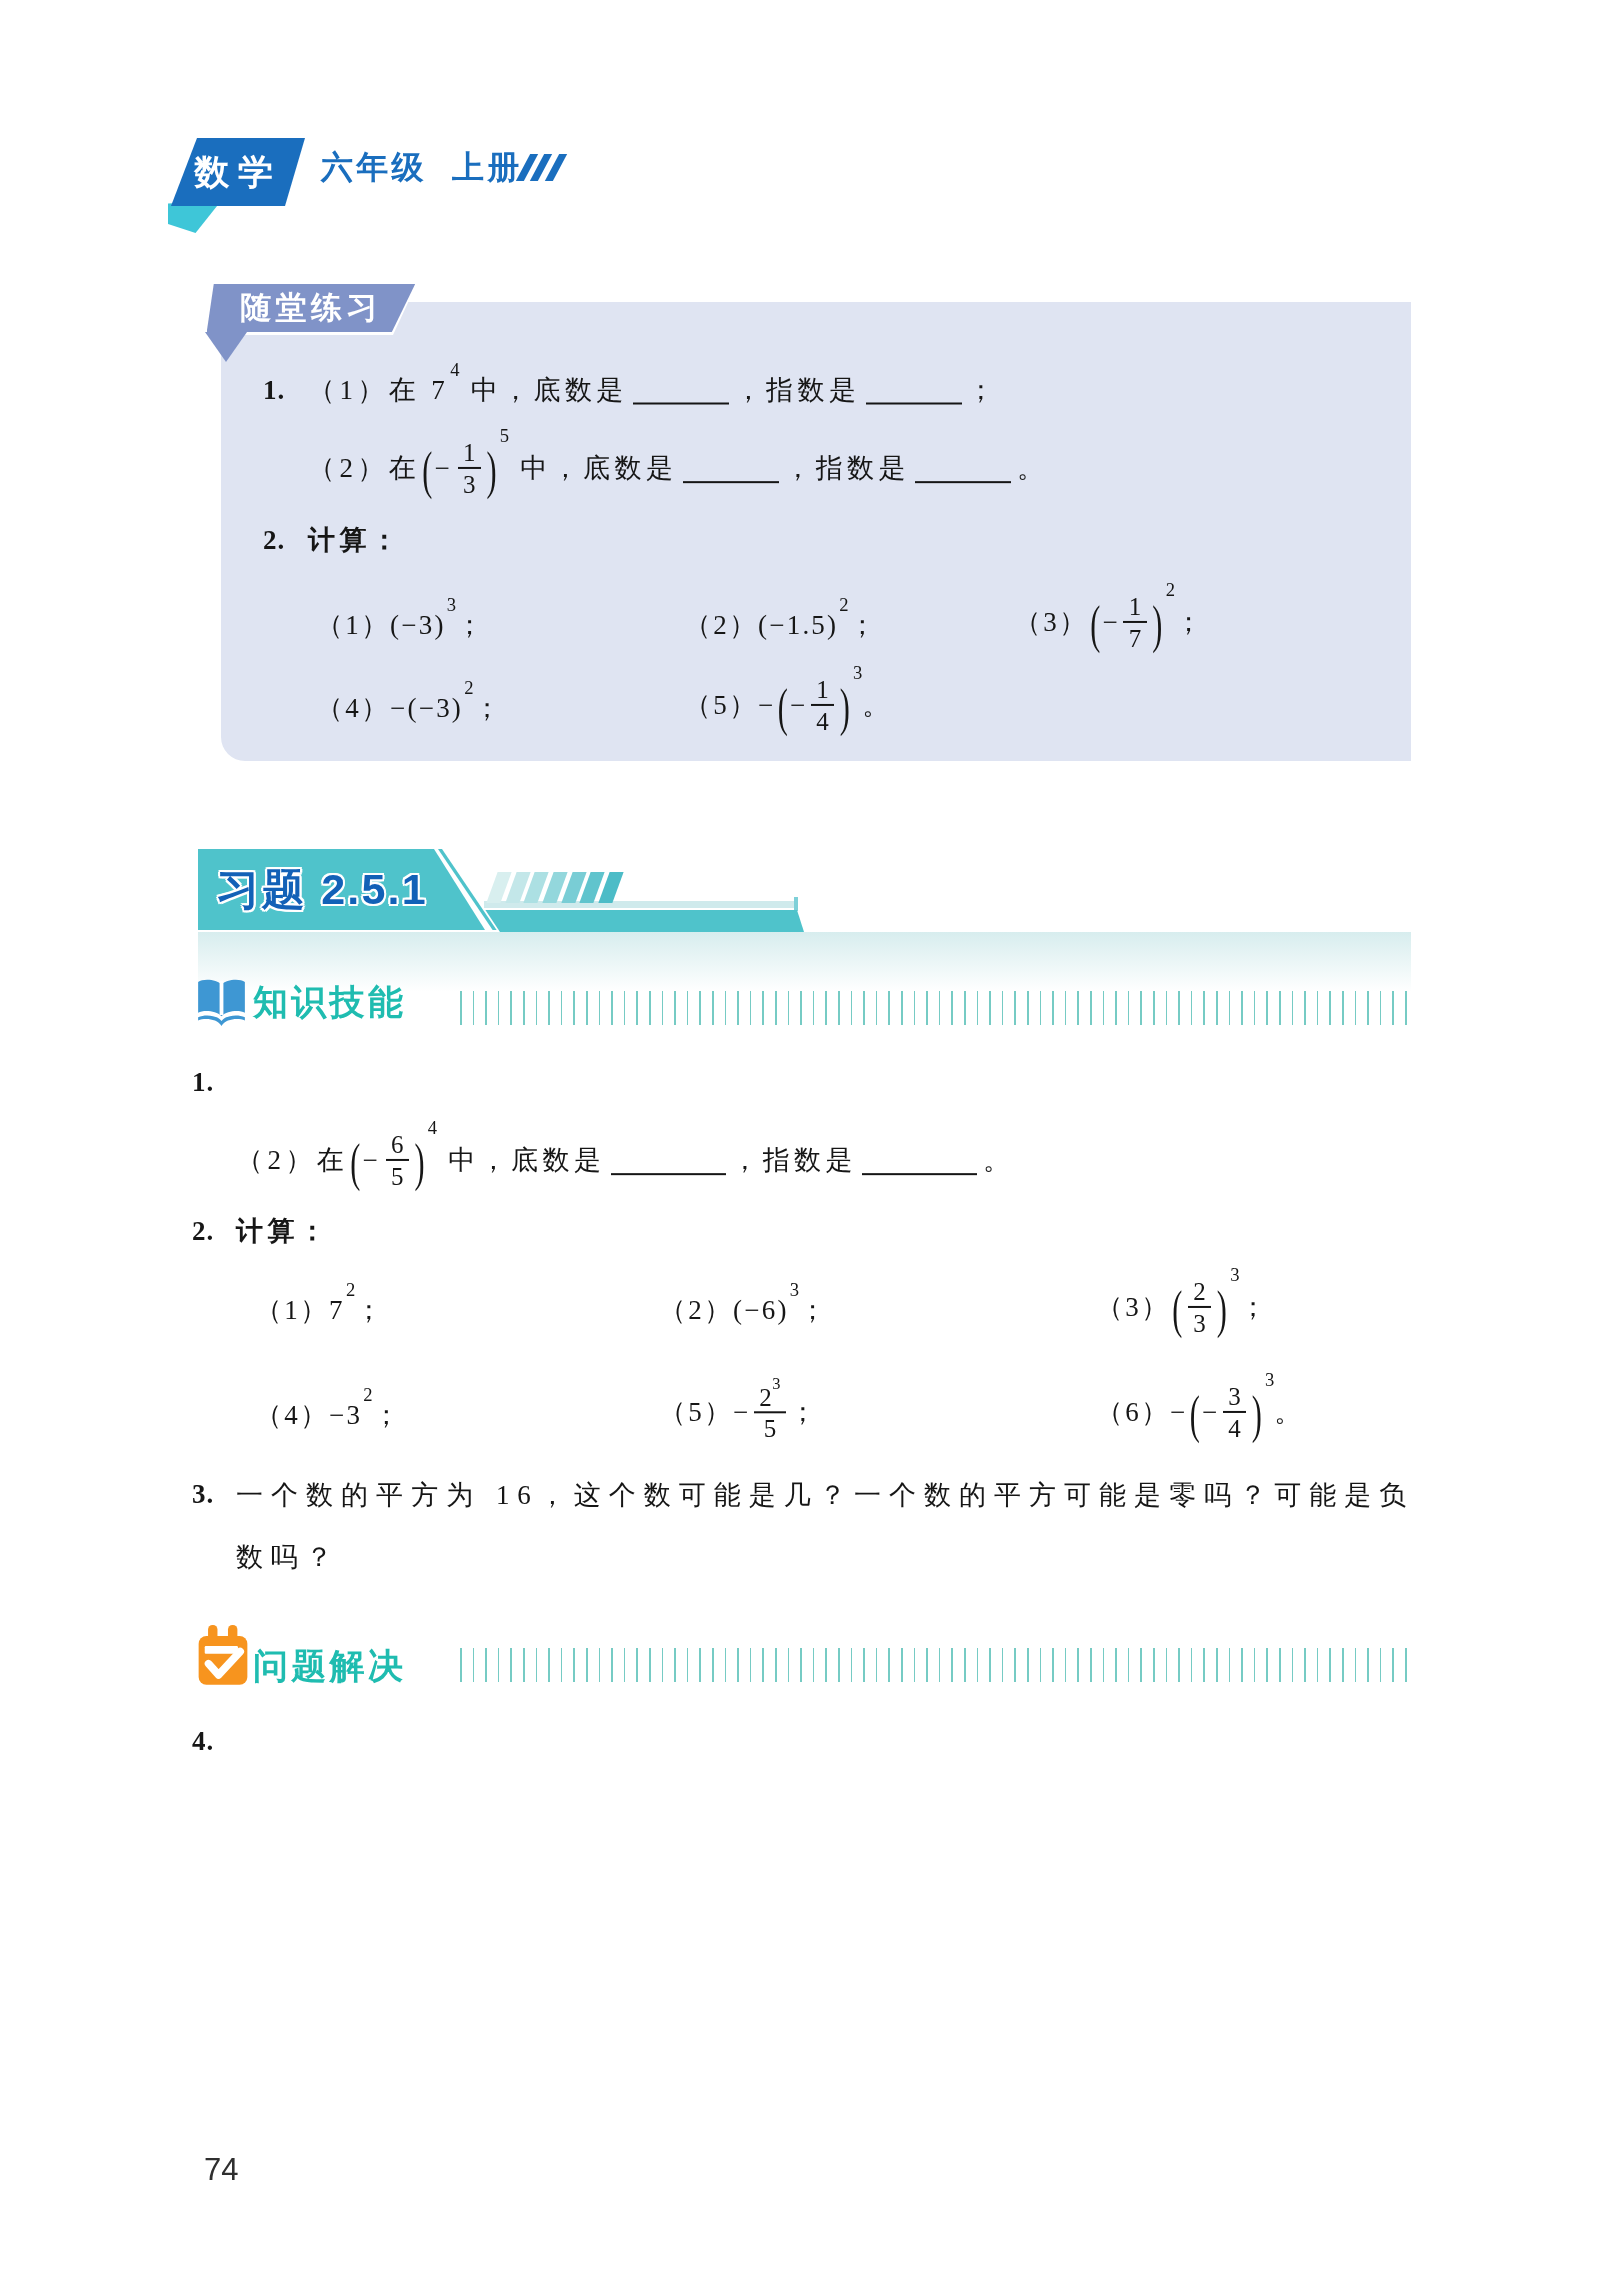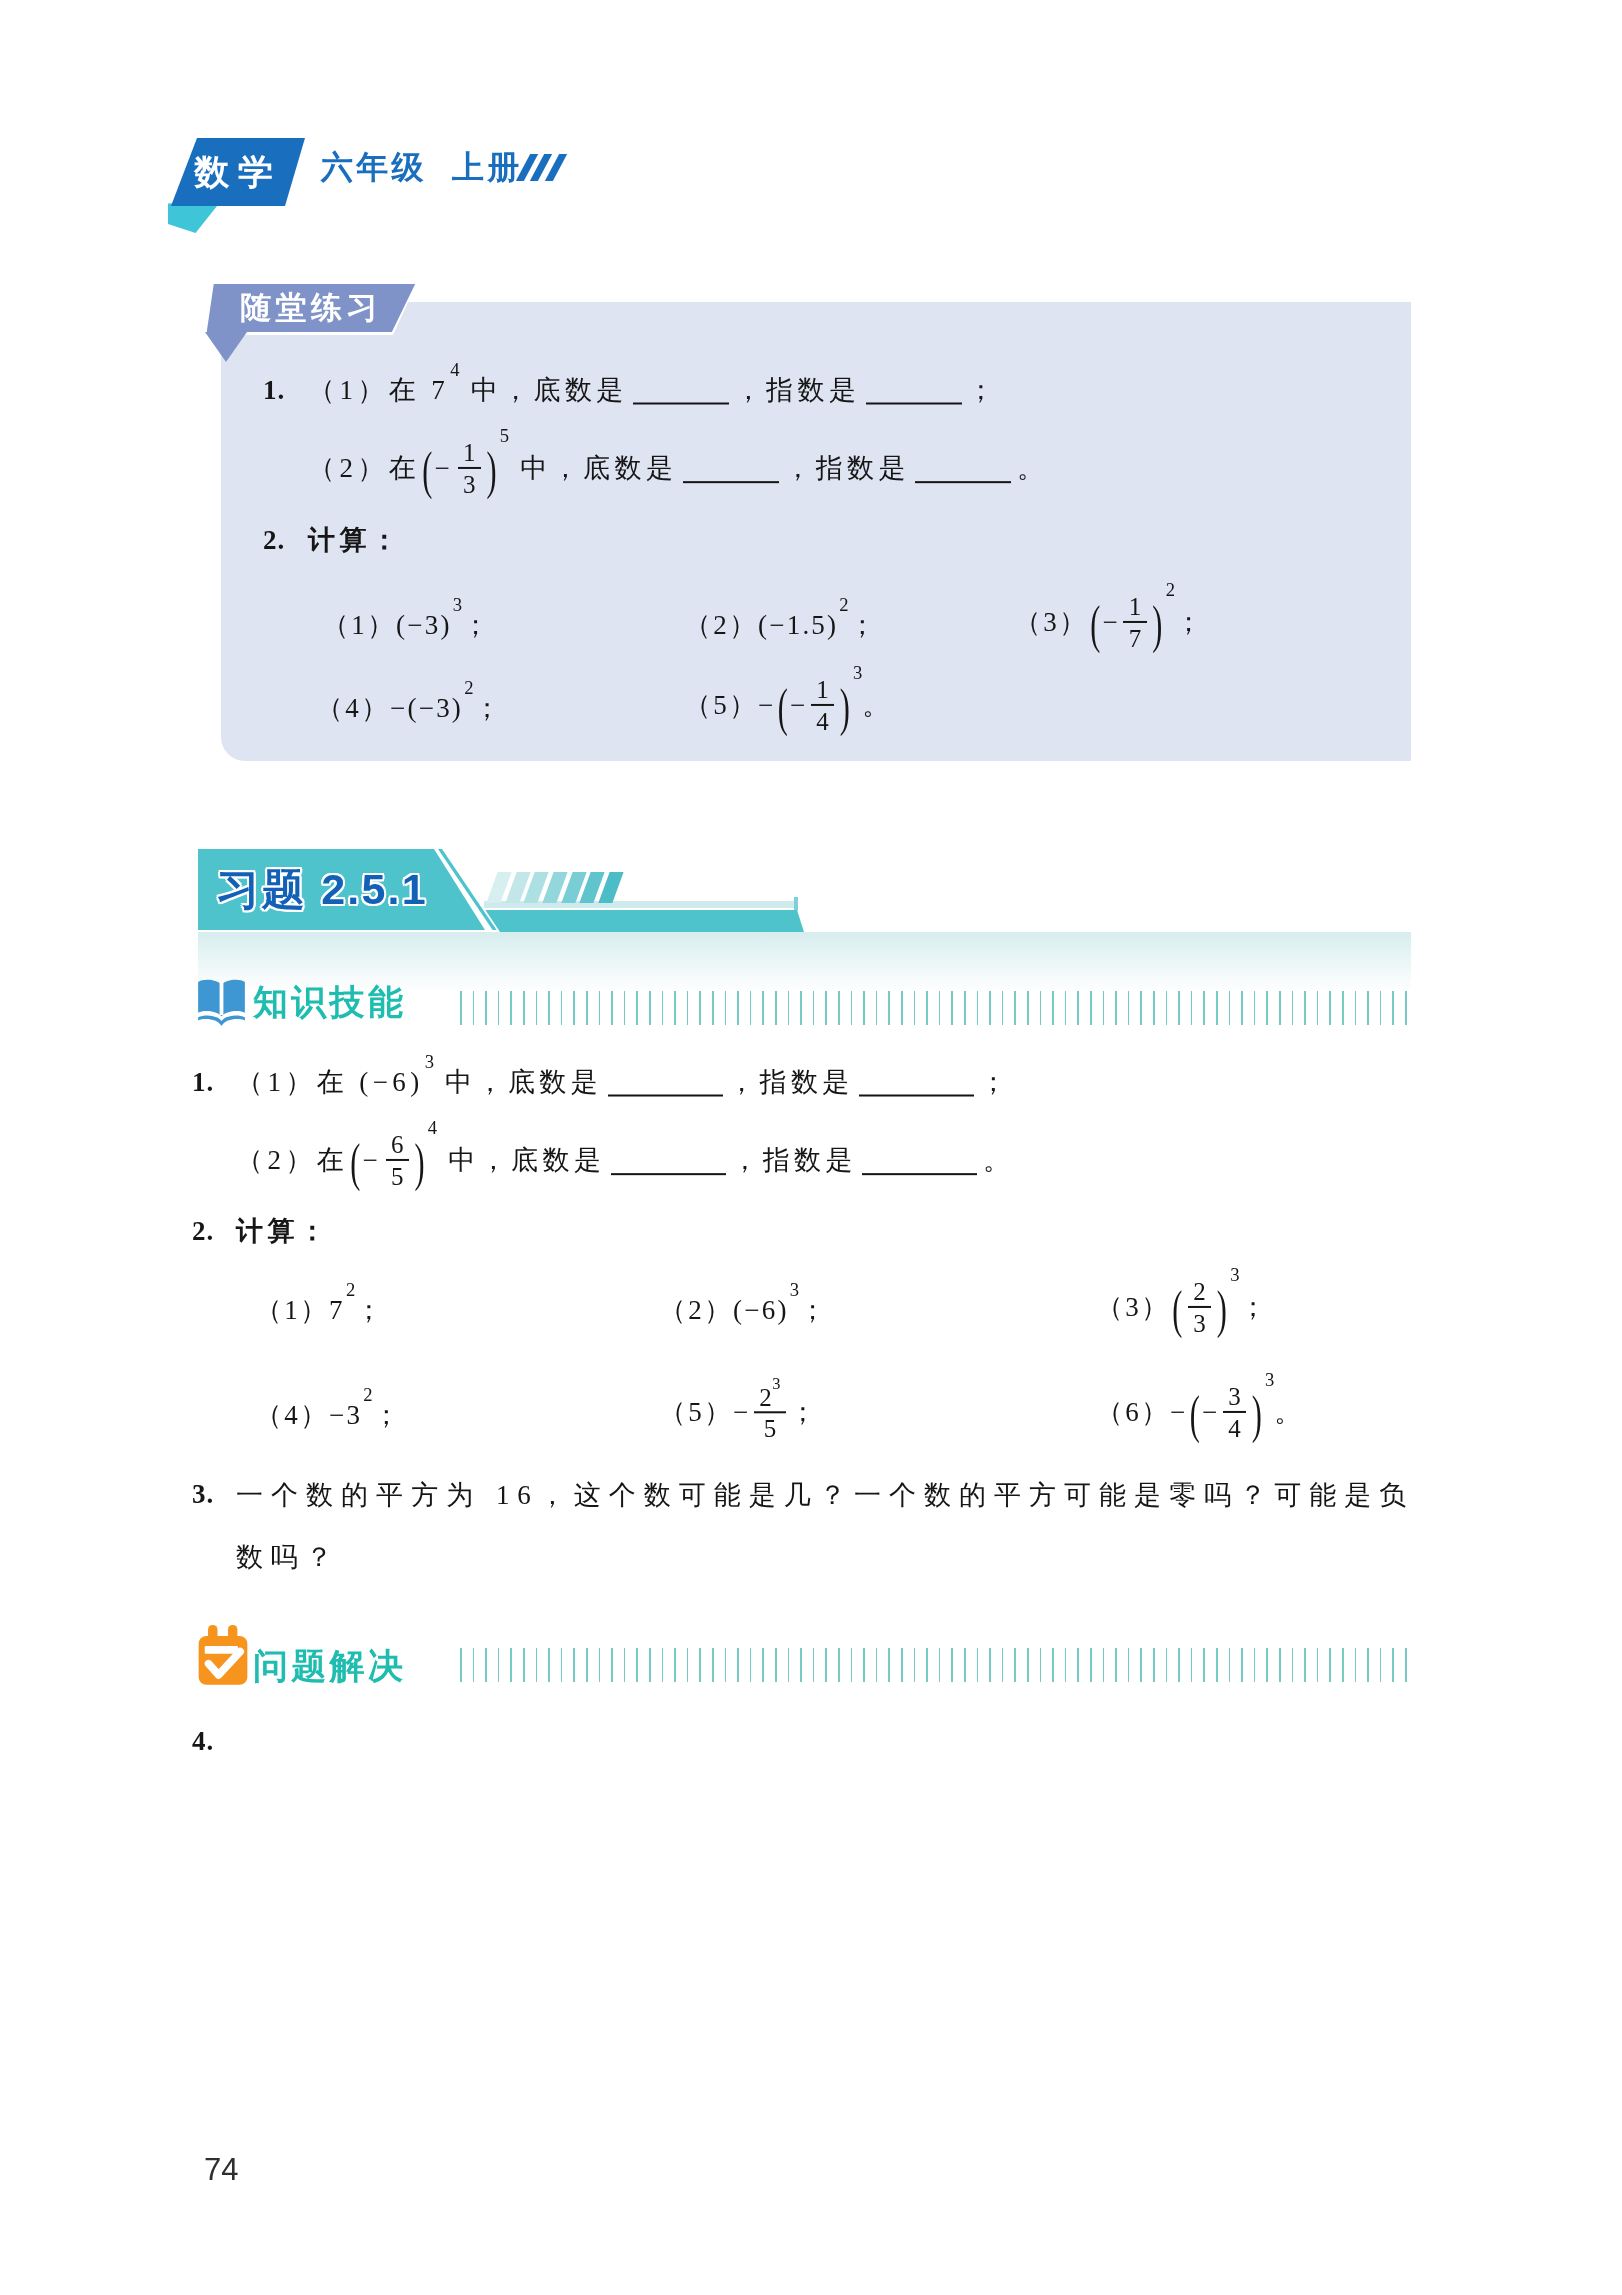--- a/index.html
+++ b/index.html
@@ -102,21 +102,21 @@
   <div class="qnum" style="left:263px;top:390px;">1.</div>
   <div class="mline" style="left:308px;top:390px;">（1）在 7<sup class="sup">4</sup> 中，底数是<span class="blank" style="width: 96px;"></span>，指数是<span class="blank" style="width: 96px;"></span>；</div>
   <div class="mline" style="left:308px;top:471px;">（2）在<span class="tp">(</span>−<span class="frac">
         <span class="fn">1</span>
         <span class="fd">3</span>
       </span><span class="tp">)</span><sup class="psup">5</sup> 中，底数是<span class="blank" style="width: 96px;"></span>，指数是<span class="blank" style="width: 96px;"></span>。</div>
 
   <div class="qnum" style="left:263px;top:540px;">2.</div>
   <div class="mline plabel" style="left:308px;top:540px;">计算：</div>
 
-  <div class="cell" style="left:316px;top:625px;margin-left:6px;">（1）(−3)<sup class="sup">3</sup>；</div>
+  <div class="cell" style="left:316px;top:625px;">（1）(−3)<sup class="sup">3</sup>；</div>
   <div class="cell" style="left:684px;top:625px;">（2）(−1.5)<sup class="sup">2</sup>；</div>
   <div class="cell" style="left:1014px;top:625px;">（3）<span class="tp">(</span>−<span class="frac">
         <span class="fn">1</span>
         <span class="fd">7</span>
       </span><span class="tp">)</span><sup class="psup">2</sup>；</div>
   <div class="cell" style="left:316px;top:708px;">（4）−(−3)<sup class="sup">2</sup>；</div>
   <div class="cell" style="left:684px;top:708px;">（5）−<span class="tp">(</span>−<span class="frac">
         <span class="fn">1</span>
         <span class="fd">4</span>
       </span><span class="tp">)</span><sup class="psup">3</sup>。</div>
@@ -144,21 +144,20 @@
     <svg width="57" height="50" viewBox="0 0 100 92">
       <path d="M50 14 C42 4 16 2 7 9 L7 66 C17 60 40 62 50 72 C60 62 83 60 93 66 L93 9 C84 2 58 4 50 14 Z" fill="var(--icon-book-blue)"></path>
       <rect x="46.5" y="7" width="7" height="63" fill="#ffffff"></rect>
       <path d="M7 74 C20 68 42 70 50 81 C58 70 80 68 93 74 L93 80 C80 75 58 77 50 90 C42 77 20 75 7 80 Z" fill="var(--icon-book-blue)"></path>
     </svg>
   </div>
   <div class="sec-title" style="left:253px;top:1002px;">知识技能</div>
   <div class="ticks" style="top:991px;"></div>
 
   <div class="qnum" style="left:192px;top:1082px;">1.</div>
-  <div class="mline" style="left:236px;top:1082px;">（1）在 (−6)<sup class="sup">3</sup> 中，底数是<span class="blank" style="width: 115px;"></span>，指数是<span class="blank" style="width: 115px;"></span>；</div>
   <div class="mline" style="left:236px;top:1163px;">（2）在<span class="tp">(</span>−<span class="frac">
         <span class="fn">6</span>
         <span class="fd">5</span>
       </span><span class="tp">)</span><sup class="psup">4</sup> 中，底数是<span class="blank" style="width: 115px;"></span>，指数是<span class="blank" style="width: 115px;"></span>。</div>
 
   <div class="qnum" style="left:192px;top:1231px;">2.</div>
   <div class="mline plabel" style="left:236px;top:1231px;">计算：</div>
 
   <div class="cell" style="left:255px;top:1310px;">（1）7<sup class="sup">2</sup>；</div>
   <div class="cell" style="left:659px;top:1310px;">（2）(−6)<sup class="sup">3</sup>；</div>

